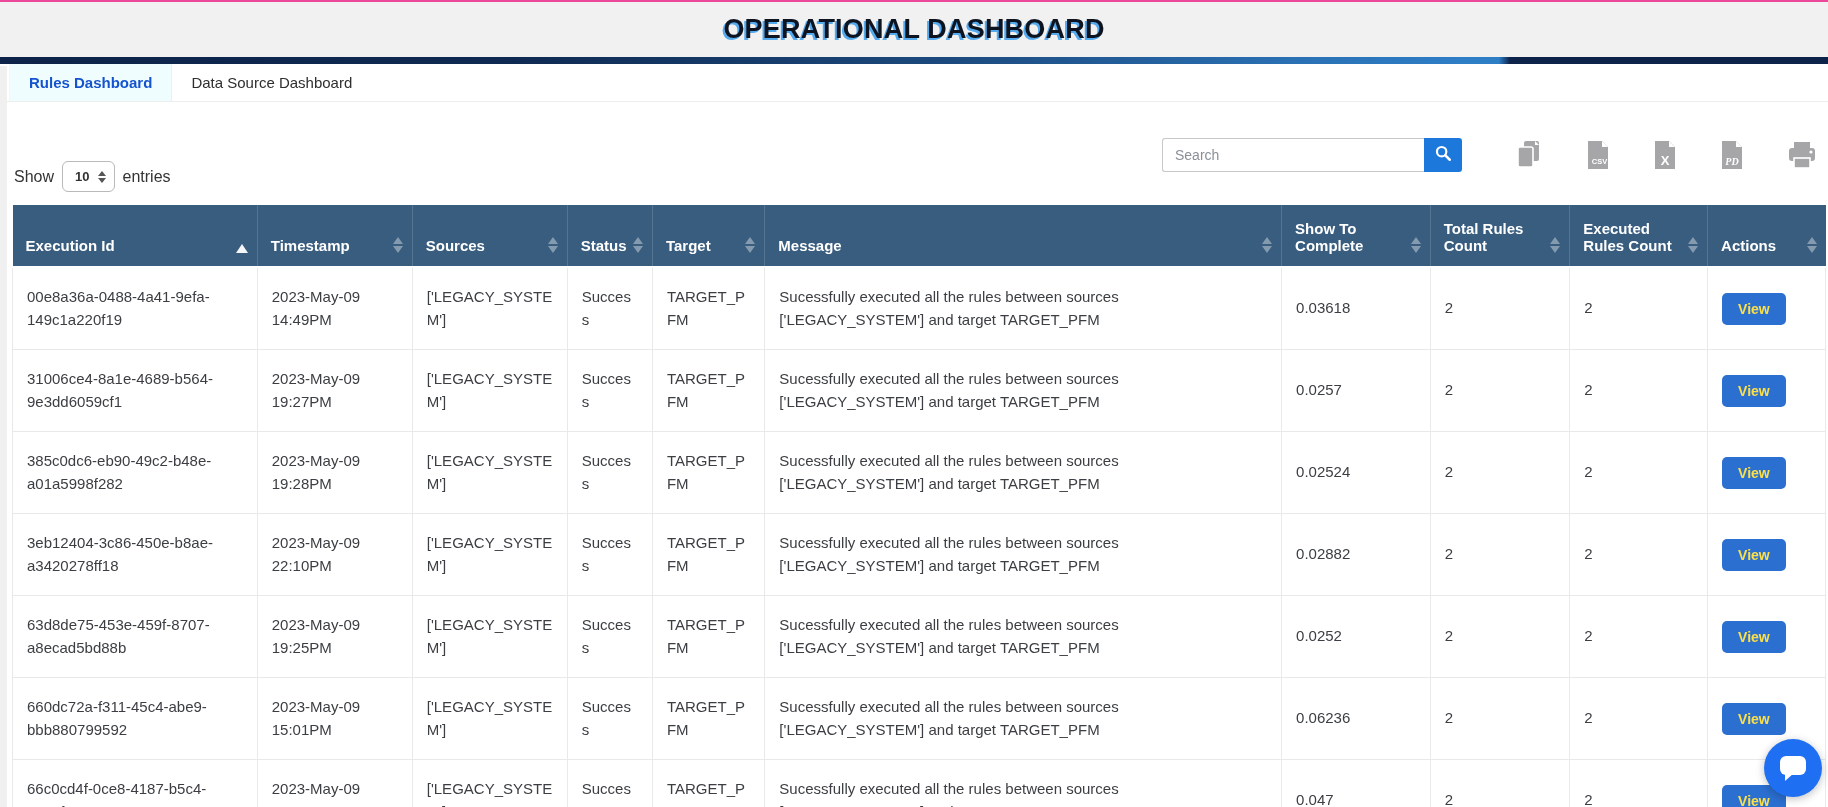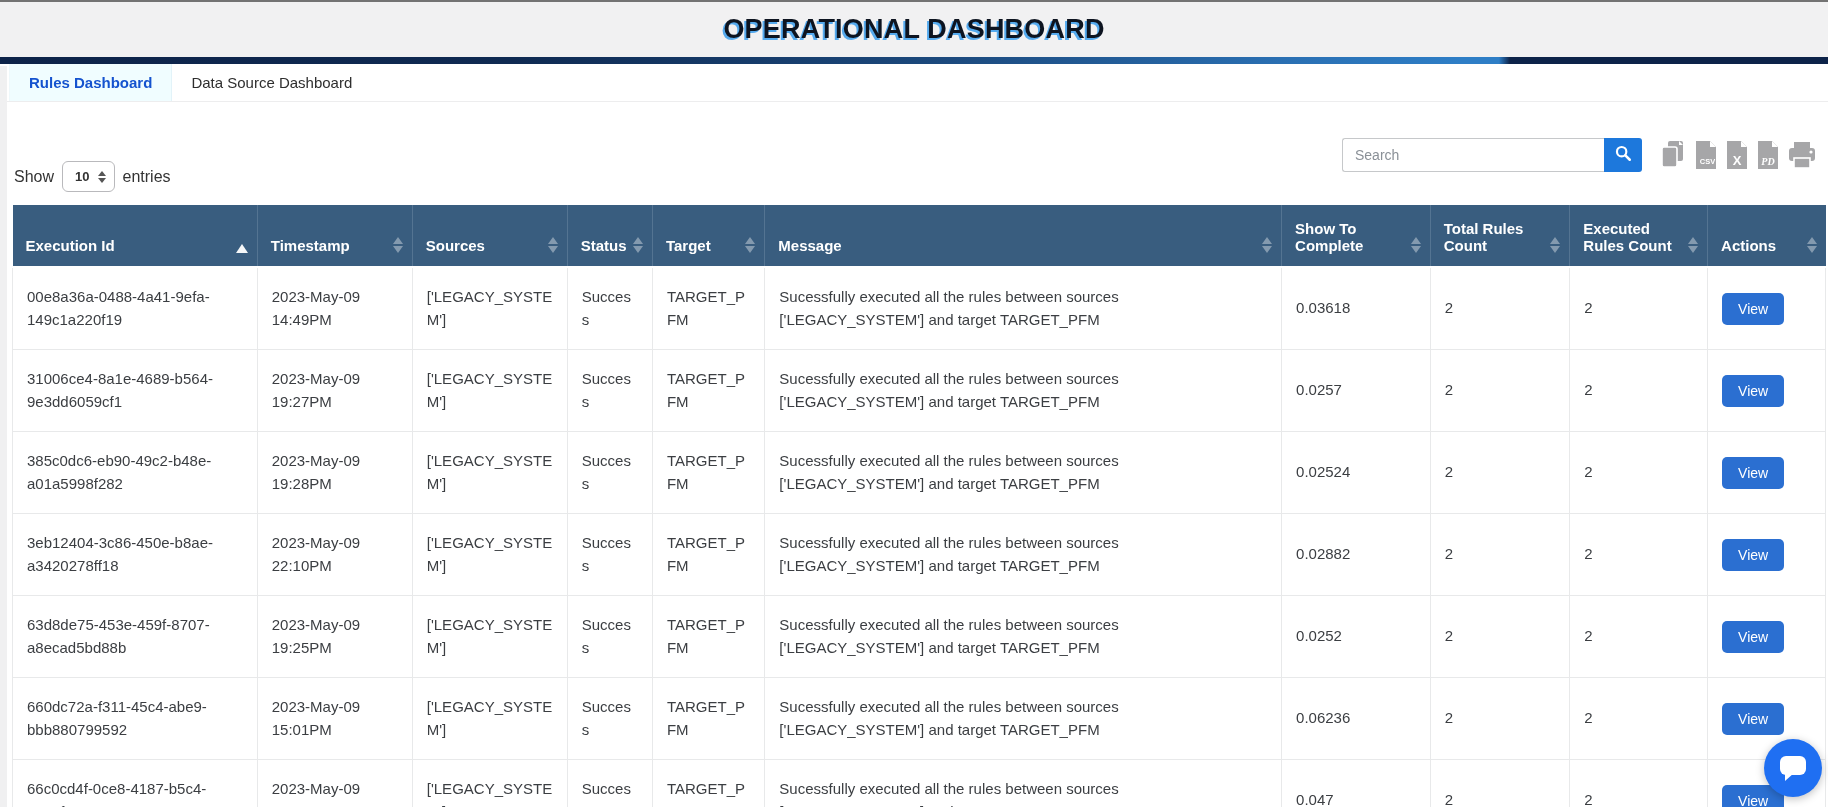--- a/index.html
+++ b/index.html
@@ -7,21 +7,21 @@
   body {
     font-family: "Liberation Sans", "DejaVu Sans", sans-serif;
     background: #ffffff;
     color: #333;
     position: relative;
   }
   
   .top-strip {
     height: 57px;
     background: #f1f1f2;
-    border-top: 2px solid #737373;
+    border-top: 2px solid #ec4899;
     display: flex; align-items: center; justify-content: center;
   }
   .page-title {
     font-size: 27px;
     font-weight: 700;
     color: #0d1420;
     letter-spacing: 0.2px;
     text-shadow: -2px 2px 0 #55aaee;
   }
   .grad-bar {
@@ -83,21 +83,21 @@
     padding: 0 12px; font-size: 14px; color: #444;
     font-family: inherit; outline: none;
   }
   .search-input::placeholder { color: #8a9097; }
   .search-btn {
     width: 38px; height: 34px; border: none; cursor: pointer;
     background: #1d78dc; border-radius: 0 3px 3px 0;
     display: flex; align-items: center; justify-content: center;
   }
   .export-group { display: flex; align-items: flex-end; gap: 5px; padding-right: 2px; }
-  .export-btn { background: none; border: none; cursor: pointer; padding: 0; line-height: 0; }
+  .export-btn { background: none; border: none; cursor: pointer; padding: 0; line-height: 0; margin-left: 36px; }
   .export-btn svg { display: block; }
   
   .table-wrap { margin: 0 2px 0 12px; }
   table { width: 100%; border-collapse: collapse; table-layout: fixed; }
   thead th {
     background: #395d7f;
     color: #fff;
     font-size: 15px; font-weight: 700;
     text-align: left;
     vertical-align: bottom;
@@ -121,24 +121,24 @@
     line-height: 1.5;
     padding: 18px 14px;
     vertical-align: middle;
     border: 1px solid #e8e9ea;
     border-top: none;
     word-wrap: break-word;
   }
   tbody tr:first-child td { border-top: 2px solid #fff; }
   .view-btn {
     background: #2b6fd1;
-    color: #ffffff;
+    color: #fde047;
     border: none;
     font-family: inherit;
-    font-size: 14px; font-weight: 400;
+    font-size: 14px; font-weight: 700;
     padding: 8px 16px;
     border-radius: 5px;
     cursor: pointer;
   }
   tr.stub td { height: 14px; padding: 0; }
   
   .chat-fab {
     position: fixed; right: 6px; bottom: 10px;
     width: 58px; height: 58px; border-radius: 50%;
     background: #1f6ff2; border: none; cursor: pointer;

